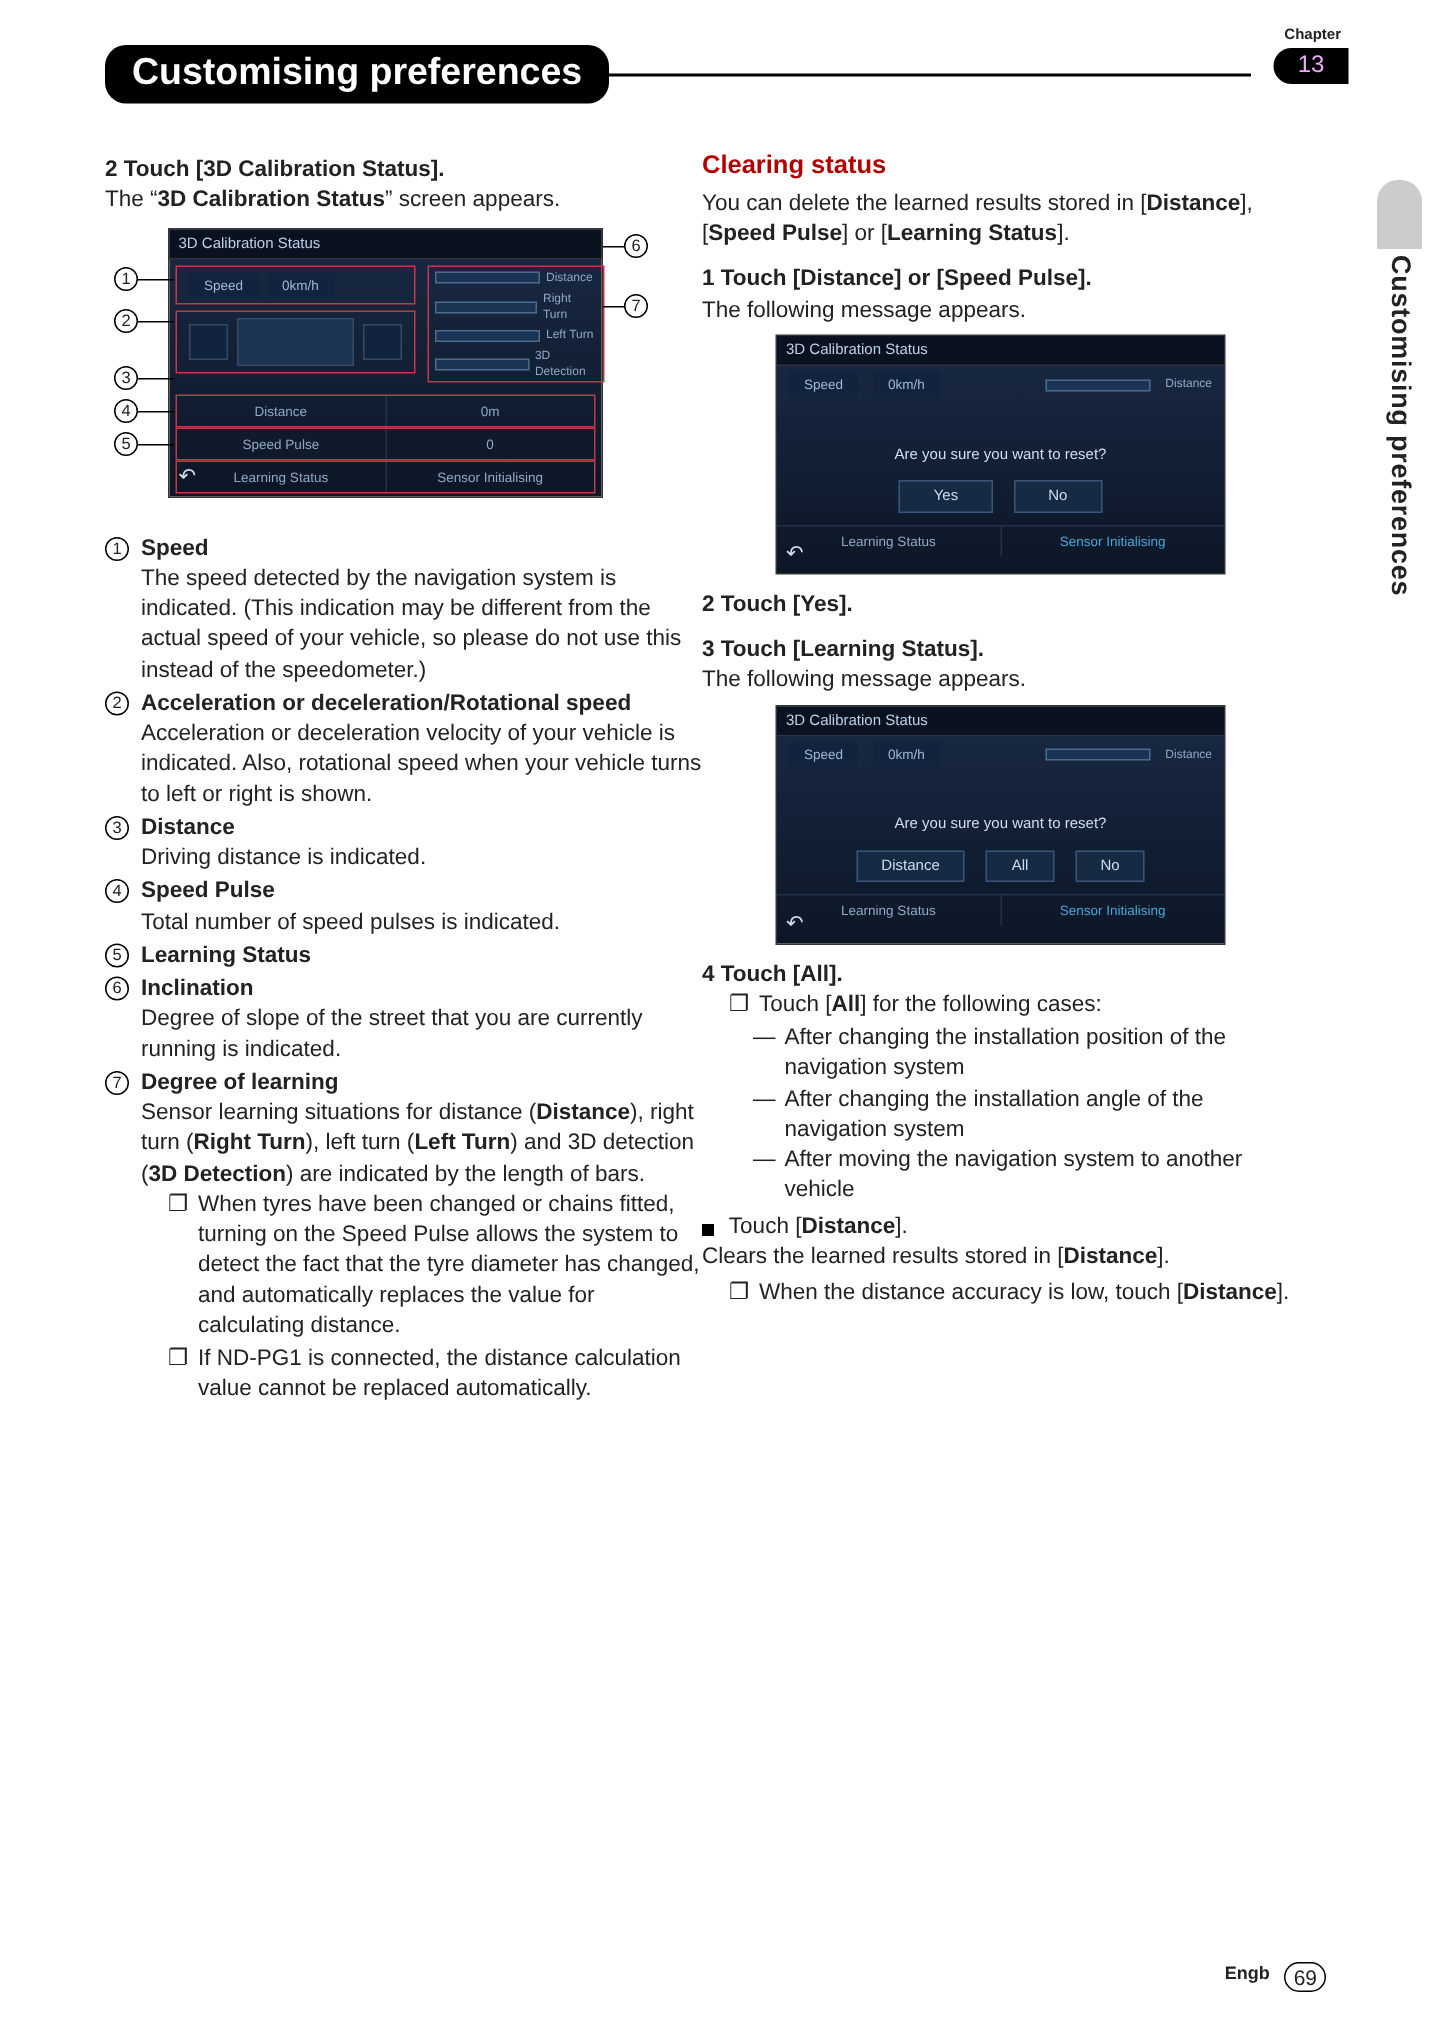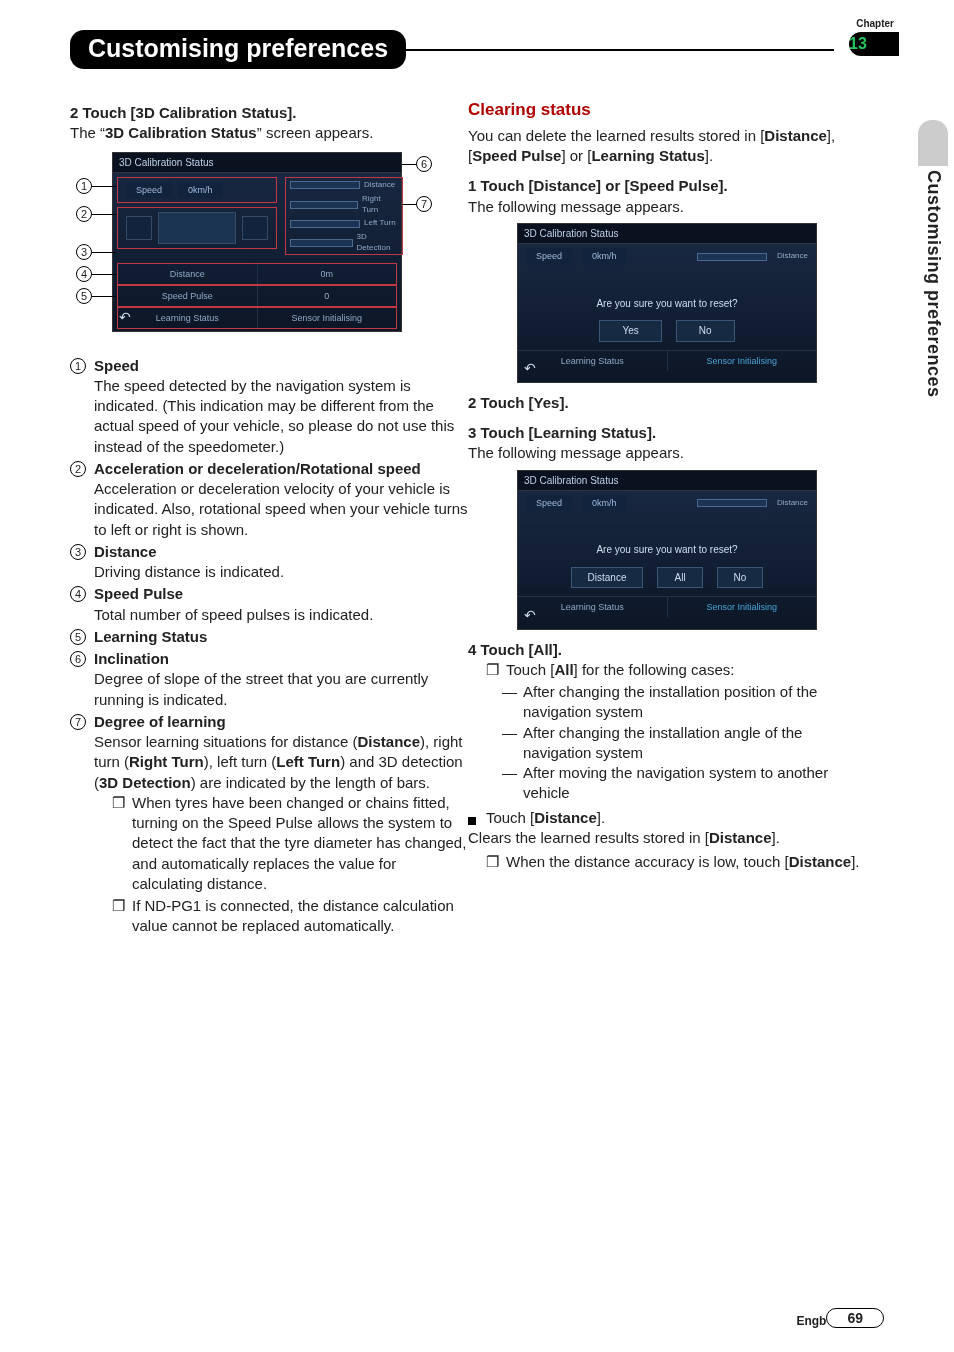--- a/index.html
+++ b/index.html
@@ -14,24 +14,24 @@
   }
   
   .header-row { position: relative; margin-bottom: 30px; }
   .chapter-label {
     position: absolute; right: 0; top: -12px;
     font-size: 10px; font-weight: bold;
   }
   .chapter-num {
     position: absolute; right: -5px; top: 2px;
     width: 50px; height: 24px;
-    background: #000; color: #22c55e;
+    background: #000; color: #f0abfc;
     border-radius: 12px 0 0 12px;
-    text-align: left; line-height: 24px;
-    font-size: 16px; font-weight: bold;
+    text-align: center; line-height: 24px;
+    font-size: 16px; font-weight: normal;
   }
   .title-pill {
     display: inline-block;
     background: #000; color: #fff;
     font-size: 25px; font-weight: bold;
     padding: 4px 18px 6px 18px;
     border-radius: 0 14px 14px 0;
     border-top-left-radius: 14px;
     border-bottom-left-radius: 14px;
   }
@@ -106,23 +106,23 @@
   .anno-body { flex:1; }
   .anno-body .hd { font-weight:bold; }
   
   .bul { padding-left: 18px; }
   .bul-item { display:flex; gap:6px; margin-bottom:2px; }
   .bul-mark { min-width:14px; }
   .dash-list { padding-left: 34px; }
   .dash-item { display:flex; gap:6px; }
   .sq { display:inline-block; width:8px; height:8px; background:#000; margin-right:6px; position:relative; top:2px;}
   
-  .footer { position:absolute; bottom:24px; right:70px; display:flex; align-items:flex-end; gap:0;}
+  .footer { position:absolute; bottom:24px; right:70px; display:flex; align-items:flex-start; gap:10px;}
   .footer .lang { font-size:12px; font-weight:bold; }
-  .pagenum { border:1px solid #000; border-radius:11px; padding:1px 20px; font-size:14px; font-weight:bold; }
+  .pagenum { border:1px solid #000; border-radius:11px; padding:1px 5px; font-size:14px; font-weight:normal; }
   .red-box { border:1px solid #c33844; }
 </style>
 </head>
 <body>
 
 <div class="header-row">
   <div class="chapter-label">Chapter</div>
   <div class="chapter-num">13</div>
   <div class="title-row">
     <span class="title-pill">Customising preferences</span>

